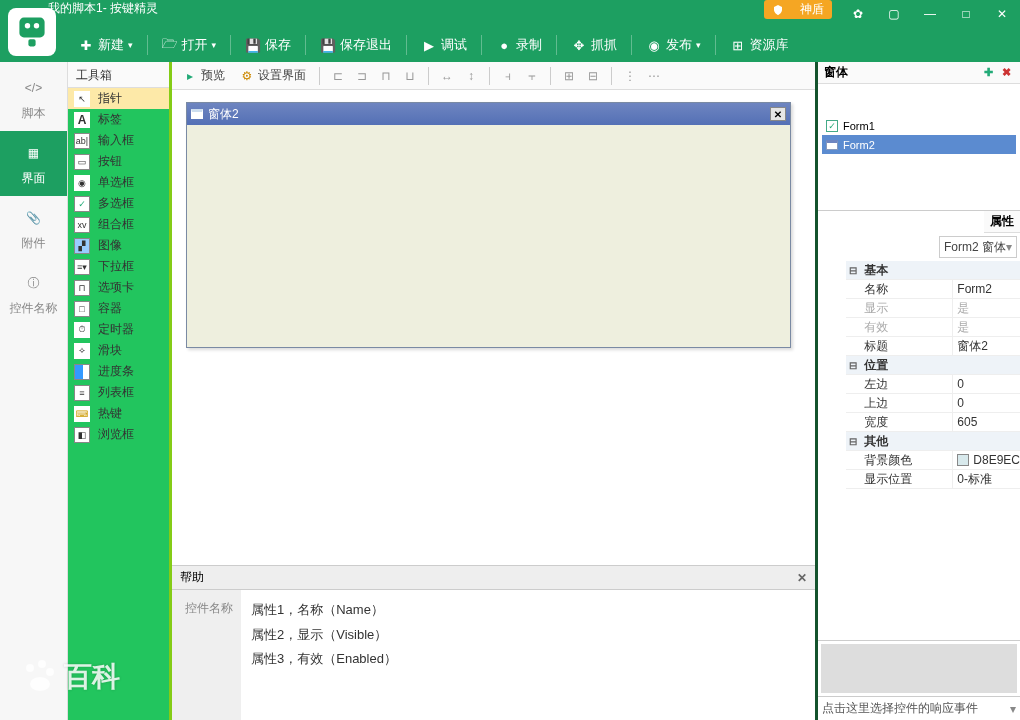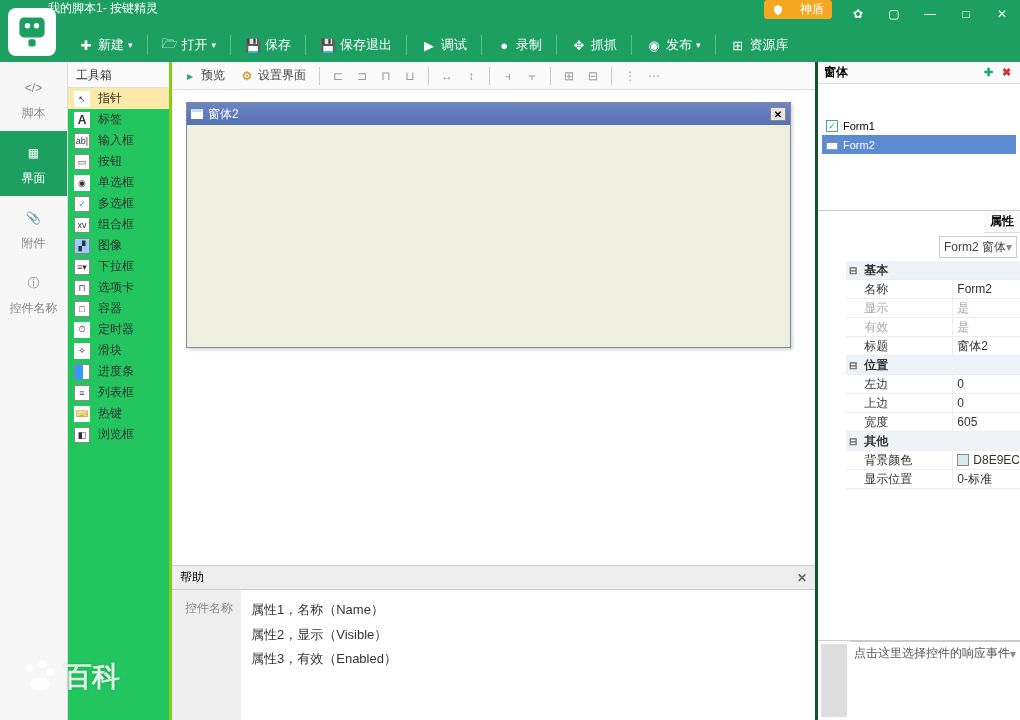--- a/index.html
+++ b/index.html
@@ -66,21 +66,21 @@
 .propsel .dd { margin-left:auto; color:#888;}
 .propgrid { flex:1; overflow:auto; font-size:12px;}
 .propgrid .pgrow { display:flex; height:19px; border-bottom:1px solid #eee;}
 .propgrid .pgrow.cat { background:#eef3f8; font-weight:bold;}
 .propgrid .pgtoggle { width:14px; display:flex; align-items:center; justify-content:center; color:#666; font-size:10px;}
 .propgrid .pgname { width:92px; padding-left:4px; display:flex; align-items:center; color:#333;}
 .propgrid .pgrow.dim .pgname, .propgrid .pgrow.dim .pgval { color:#aaa;}
 .propgrid .pgval { flex:1; display:flex; align-items:center; padding-left:4px; border-left:1px solid #eee; color:#333; gap:4px;}
 .colorsw { width:12px; height:12px; border:1px solid #888; background:#D8E9EC; display:inline-block;}
 
-.rbottom { height:80px; border-top:1px solid #ccc; display:flex; flex-direction:row;}
+.rbottom { height:80px; border-top:1px solid #ccc; display:flex; flex-direction:column;}
 .rgrey { flex:1; background:#ddd; margin:3px;}
 .rhint { height:24px; border-top:1px solid #ccc; display:flex; align-items:center; padding:0 4px; font-size:12px; color:#555;}
 .rhint .dd { margin-left:auto; color:#888;}
 
 .watermark { position:absolute; left:20px; bottom:24px; color:rgba(255,255,255,0.85); font-size:28px; font-weight:bold; text-shadow:0 0 3px rgba(0,0,0,0.2); pointer-events:none; display:flex; align-items:flex-end; gap:4px;}
 </style>
 </head>
 <body>
 
 <div class="logo">

